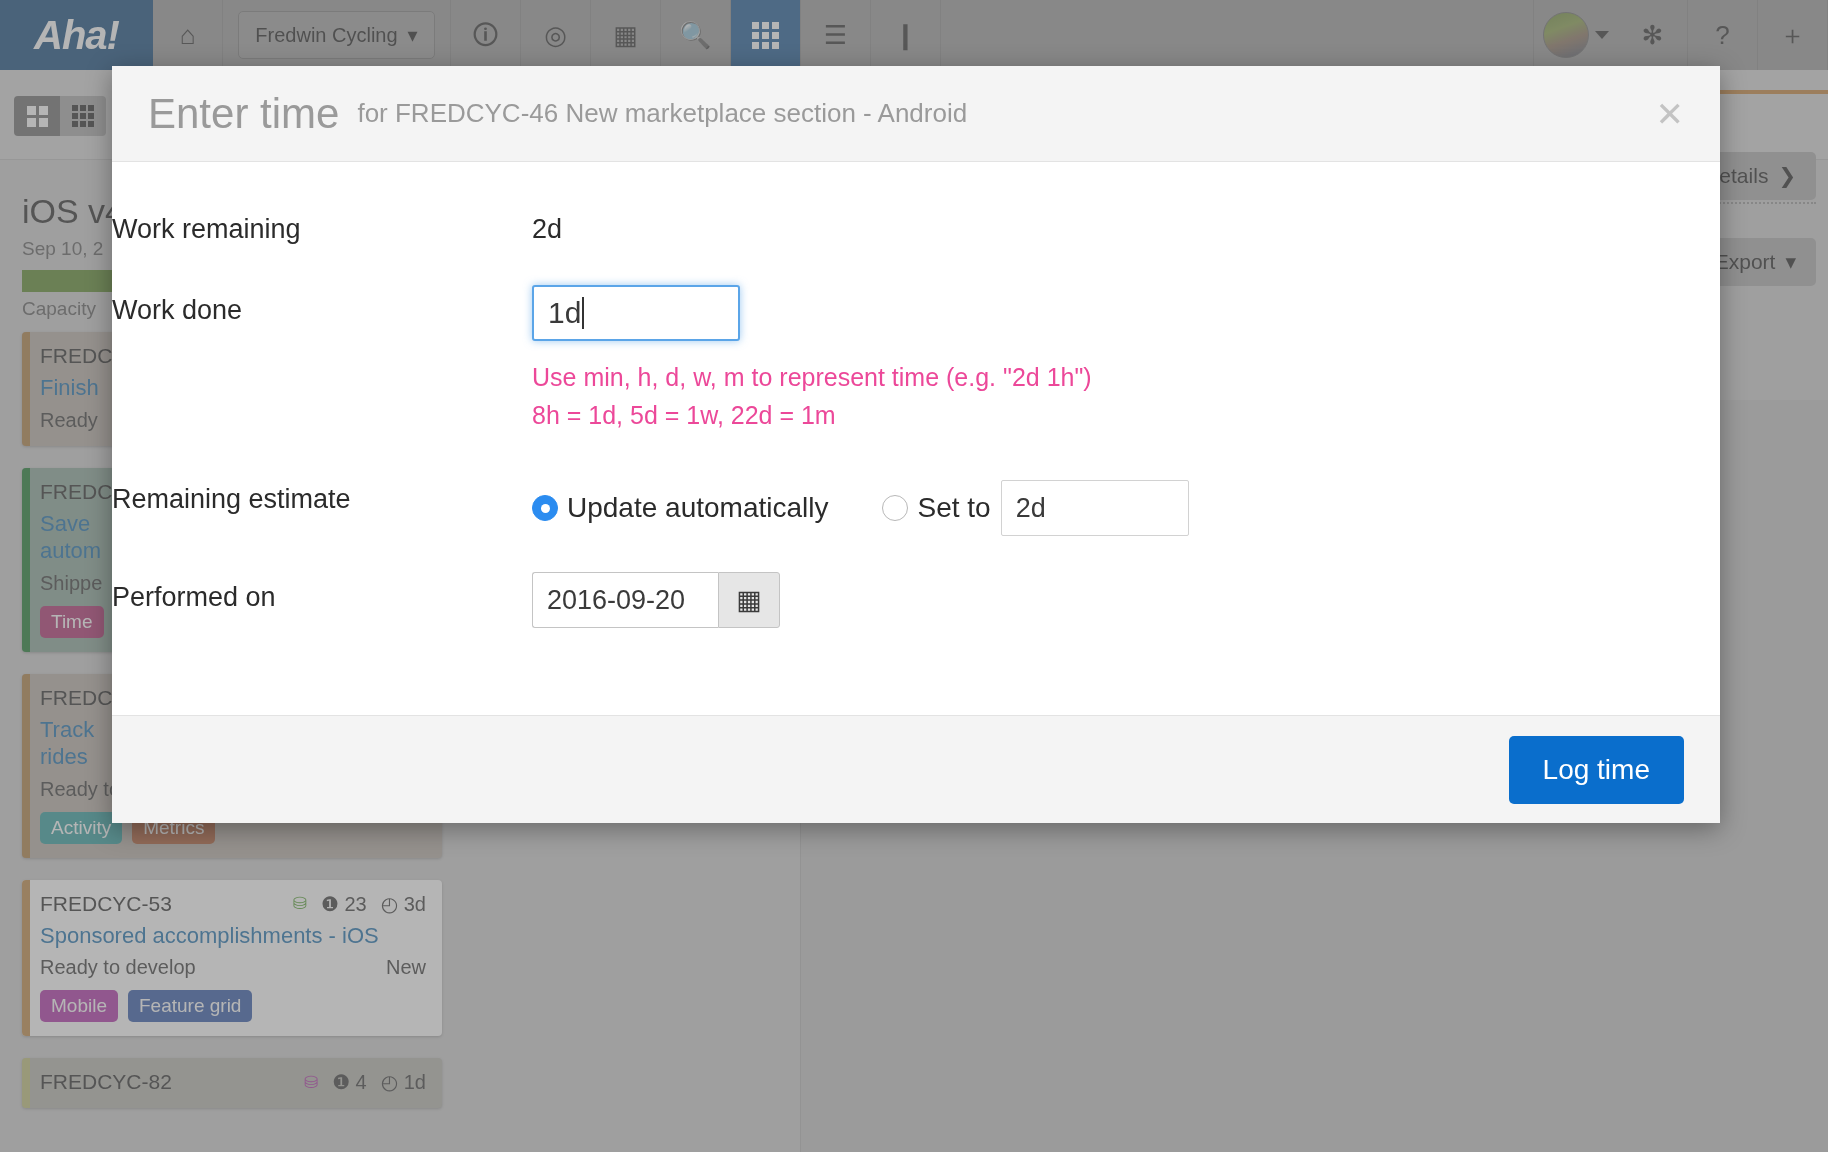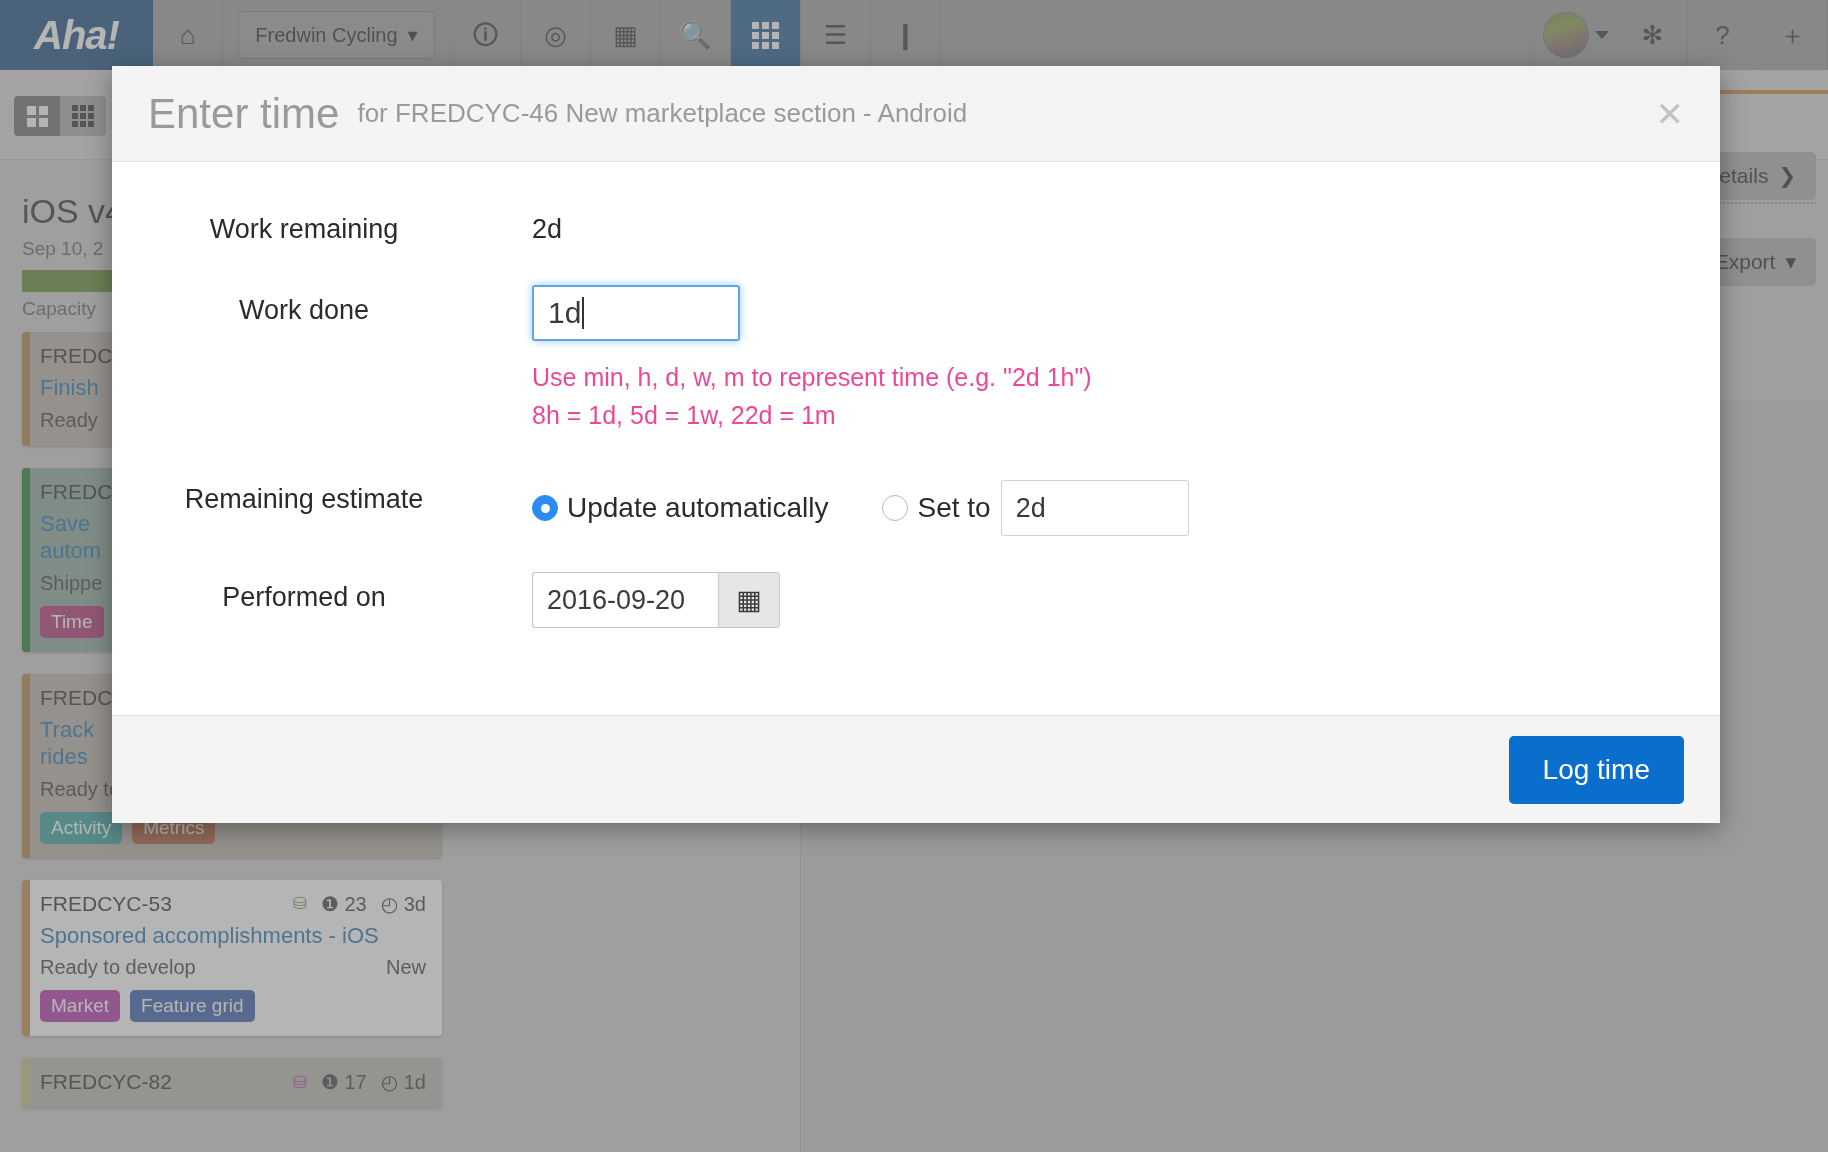--- a/index.html
+++ b/index.html
@@ -146,21 +146,21 @@
   }
   .modal-title { font-size: 42px; color: #9a9a9a; font-weight: 300; }
   .modal-sub { font-size: 26px; color: #9a9a9a; margin-left: 18px; }
   .modal-x {
     position: absolute; right: 36px; top: 50%; transform: translateY(-50%);
     font-size: 34px; color: #c3c3c3; cursor: pointer; line-height: 1;
   }
   .modal-body { flex: 1; padding: 42px 0 0 0; }
   .frow { display: flex; align-items: flex-start; margin-bottom: 6px; }
   .flabel {
-    width: 420px; text-align: center; padding-right: 36px; font-size: 27px;
+    width: 420px; text-align: left; padding-right: 36px; font-size: 27px;
     color: #2b2b2b; padding-top: 10px;
   }
   .fval { font-size: 27px; color: #2b2b2b; padding-top: 10px; }
   .caretbar { display: inline-block; width: 2px; height: 32px; background: #333; vertical-align: -6px; margin-left: 1px; }
   .fakeinput {
     width: 208px; height: 56px; border: 2px solid #5ba5e8; border-radius: 3px;
     box-shadow: 0 0 8px rgba(91,165,232,.6); display: flex; align-items: center;
     padding: 0 14px; font-size: 30px; color: #3a3a3a; background: #fff;
   }
   .help { margin-top: 18px; font-size: 25px; color: #ec4899; line-height: 1.5; }
@@ -343,30 +343,30 @@
               <span>❶ 23</span>
               <span>◴ 3d</span>
             </span>
           </div>
           <div class="card-title">Sponsored accomplishments - iOS</div>
           <div class="card-row">
             <span>Ready to develop</span>
             <span>New</span>
           </div>
           <div class="chips">
-            <span class="chip" style="background: rgb(176, 48, 168);">Market</span>
+            <span class="chip" style="background: rgb(176, 48, 168);">Mobile</span>
             <span class="chip" style="background: rgb(47, 87, 168);">Feature grid</span>
           </div>
         </div>
         <div class="card" style="--edge: #c2c27a; background: rgb(181, 181, 173);">
           <div class="card-top">
             <span>FREDCYC-82</span>
             <span class="card-meta">
               <span class="ini-ico" style="color: rgb(176, 48, 168);">⛁</span>
-              <span>❶ 17</span>
+              <span>❶ 4</span>
               <span>◴ 1d</span>
             </span>
           </div>
         </div>
       </div>
     <div class="col col-b" id="col-mid">
         <div class="card" style="--edge: #a81c1c; background: rgb(181, 148, 148);">
           <div class="card-top">
             <span></span>
           </div>

